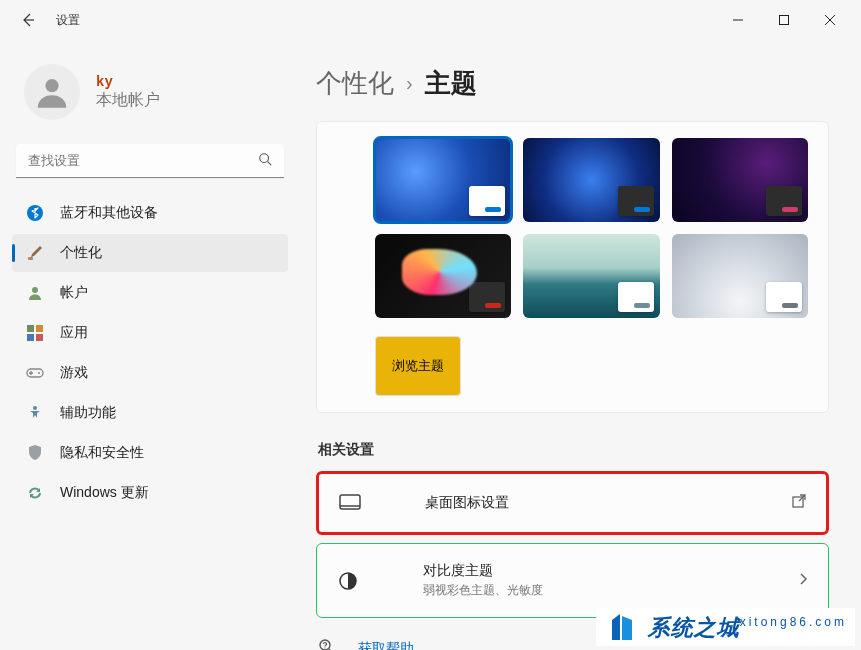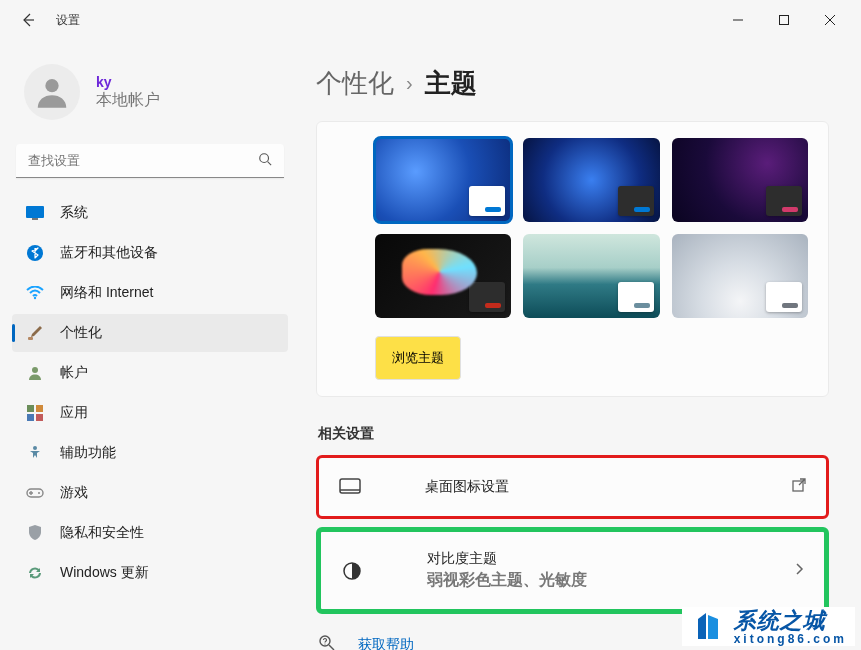--- a/index.html
+++ b/index.html
@@ -12,21 +12,21 @@
   .back-btn { width: 24px; height: 24px; display: flex; align-items: center; justify-content: center; cursor: pointer; }
   .titlebar-title { font-size: 12px; color: #333; }
   .titlebar-right { margin-left: auto; display: flex; }
   .win-btn { width: 46px; height: 32px; display: flex; align-items: center; justify-content: center; cursor: pointer; }
   
   .body-area { flex: 1; display: flex; overflow: hidden; }
   
   .sidebar { width: 300px; padding: 0 12px; display: flex; flex-direction: column; }
   .user-block { display: flex; align-items: center; gap: 16px; padding: 24px 12px 20px 12px; }
   .avatar { width: 56px; height: 56px; border-radius: 50%; background: #ececec; display: flex; align-items: center; justify-content: center; }
-  .user-name { font-size: 14px; font-weight: 600; color: #6d28d9; }
+  .user-name { font-size: 14px; font-weight: 600; color: #c2410c; font-family: Liberation Mono, monospace; }
   .user-sub { font-size: 16px; color: #777; }
   
   .search-box { position: relative; margin: 4px 4px 16px 4px; }
   .search-input { width: 100%; height: 34px; border: none; border-bottom: 1px solid #888; background: #fdfdfd; padding: 0 36px 0 12px; font-size: 13px; outline: none; box-shadow: 0 1px 2px rgba(0,0,0,0.06); border-radius: 4px 4px 0 0; }
   .search-icon { position: absolute; right: 12px; top: 50%; transform: translateY(-50%); color: #555; }
   
   .nav { display: flex; flex-direction: column; gap: 2px; }
   .nav-item { display: flex; align-items: center; gap: 16px; padding: 10px 14px; border-radius: 4px; cursor: pointer; font-size: 14px; color: #222; position: relative; }
   .nav-item.active { background: #eaeaea; }
   .nav-item.active::before { content:""; position:absolute; left:0; top:10px; bottom:10px; width:3px; background:#0067c0; border-radius:2px; }
@@ -40,41 +40,41 @@
   
   .themes-panel { background: #fcfcfc; border: 1px solid #eaeaea; border-radius: 6px; padding: 16px 20px 16px 58px; margin-bottom: 28px; }
   .theme-grid { display: grid; grid-template-columns: repeat(3, 1fr); gap: 12px; margin-bottom: 18px; }
   .theme-tile { height: 84px; border-radius: 6px; position: relative; cursor: pointer; overflow: hidden; }
   .theme-tile.selected { outline: 3px solid #0067c0; outline-offset: -1px; }
   .theme-card { position: absolute; right: 6px; bottom: 6px; width: 36px; height: 30px; background: #fff; border-radius: 3px; box-shadow: 0 1px 3px rgba(0,0,0,0.3); }
   .theme-card .accent { position: absolute; right: 4px; bottom: 4px; width: 16px; height: 5px; border-radius: 2px; }
   .theme-card.dark { background: #2d2d2d; }
   .theme-store-row { display: flex; align-items: center; justify-content: space-between; }
   .store-text { font-size: 14px; color: #333; }
-  .browse-btn { background: #fde047; border: 1px solid #e0e0e0; border-radius: 4px; padding: 12px 16px; font-size: 13px; cursor: pointer; }
+  .browse-btn { background: #eab308; border: 1px solid #e0e0e0; border-radius: 4px; padding: 20px 16px; font-size: 13px; cursor: pointer; }
   
   .section-title { font-size: 14px; font-weight: 600; color: #333; margin: 10px 0 12px 2px; }
   
-  .setting-card { background: #fcfcfc; border: 5px solid #22c55e; border-radius: 6px; padding: 18px 20px; display: flex; align-items: center; gap: 20px; cursor: pointer; margin-bottom: 8px; }
+  .setting-card { background: #fcfcfc; border: 1px solid #22c55e; border-radius: 6px; padding: 18px 20px; display: flex; align-items: center; gap: 20px; cursor: pointer; margin-bottom: 8px; }
   .setting-card.highlighted { border: 3px solid #e21b1b; }
   .card-icon { width: 22px; height: 22px; display: flex; align-items: center; justify-content: center; color: #444; }
   .card-text { flex: 1; margin-left: 44px; }
   .card-title { font-size: 14px; color: #222; }
-  .card-sub { font-size: 16px; color: #777; margin-top: 2px; font-weight: bold; }
+  .card-sub { font-size: 12px; color: #777; margin-top: 2px; }
   .card-arrow { color: #666; }
   
   .footer-links { margin-top: 20px; display: flex; flex-direction: column; gap: 14px; padding-left: 2px; }
   .footer-link { display: flex; align-items: center; gap: 22px; font-size: 14px; color: #0067c0; cursor: pointer; }
   .footer-link .f-icon { width: 18px; color: #555; }
   
   .watermark { position: absolute; right: 6px; bottom: 4px; background: #fff; padding: 2px 8px 0 8px; display: flex; align-items: center; gap: 8px; }
   .wm-logo { width: 36px; height: 36px; }
-  .wm-text { display: flex; flex-direction: column; line-height: 1.1; }
+  .wm-text { display: flex; flex-direction: row; line-height: 1.1; }
   .wm-main { font-size: 22px; font-weight: 800; color: #0756a6; font-style: italic; letter-spacing: 1px; }
-  .wm-sub { font-size: 12px; color: #0756a6; letter-spacing: 3px; font-weight: bold; }
+  .wm-sub { font-size: 12px; color: #0756a6; letter-spacing: 3px; }
   
   
   .bg1 { background: radial-gradient(circle at 30% 40%, #5a9cff 0%, #1a4fb6 50%, #0b2a78 100%); }
   .bg2 { background: radial-gradient(circle at 50% 50%, #3a7ff0 0%, #0f2d82 60%, #061442 100%); }
   .bg3 { background: radial-gradient(circle at 70% 30%, #5a1d7a 0%, #1a0a3a 55%, #0a0420 100%); }
   .bg4 { background: linear-gradient(135deg, #080808 0%, #1a1a1a 100%); }
   .bg4::after { content:""; position:absolute; left:20%; top:18%; width:55%; height:55%; background: conic-gradient(from 200deg, #ff2d6f, #ffb64a, #6fe0ff, #ff2d6f); filter: blur(1px); border-radius: 40% 60% 55% 45%; }
   .bg5 { background: linear-gradient(to bottom, #cfe6dd 0%, #a7cfc8 40%, #2f7a85 60%, #0d4c58 100%); }
   .bg6 { background: radial-gradient(circle at 50% 80%, #f4f5f7 0%, #d7dde4 40%, #a9b3bf 100%); }
 </style>
@@ -135,46 +135,26 @@
           <svg width="14" height="14" viewBox="0 0 16 16">
               <circle cx="7" cy="7" r="5" stroke="#555" stroke-width="1.3" fill="none"></circle>
               <line x1="11" y1="11" x2="15" y2="15" stroke="#555" stroke-width="1.3"></line>
             </svg>
         </span>
       </div>
 
       <nav class="nav">
         <div class="nav-item">
           <span class="nav-icon">
-              <svg width="18" height="14" viewBox="0 0 18 14">
-                <rect x="0" y="0" width="18" height="12" rx="1" fill="#0078d4"></rect>
-                <rect x="6" y="12" width="6" height="2" fill="#777"></rect>
-              </svg>
-            </span>
-          <span>系统</span>
-        </div>
-        <div class="nav-item">
-          <span class="nav-icon">
               <svg width="16" height="16" viewBox="0 0 16 16">
                 <circle cx="8" cy="8" r="8" fill="#0078d4"></circle>
                 <path d="M8 3v10l3-3-6-4 6-3-3 3" stroke="#fff" stroke-width="1.2" fill="none" stroke-linejoin="round"></path>
               </svg>
             </span>
           <span>蓝牙和其他设备</span>
-        </div>
-        <div class="nav-item">
-          <span class="nav-icon">
-              <svg width="18" height="14" viewBox="0 0 18 14">
-                <path d="M1 4 Q9 -3 17 4" stroke="#1aa3ff" stroke-width="2" fill="none"></path>
-                <path d="M4 7 Q9 2 14 7" stroke="#1aa3ff" stroke-width="2" fill="none"></path>
-                <path d="M7 10 Q9 8 11 10" stroke="#1aa3ff" stroke-width="2" fill="none"></path>
-                <circle cx="9" cy="12" r="1.2" fill="#1aa3ff"></circle>
-              </svg>
-            </span>
-          <span>网络和 Internet</span>
         </div>
         <div class="nav-item active">
           <span class="nav-icon">
               <svg width="18" height="18" viewBox="0 0 18 18">
                 <path d="M14 2l2 2-8 8-3 1 1-3z" fill="#8b6b4a"></path>
                 <rect x="2" y="13" width="5" height="3" rx="1" fill="#b58863"></rect>
               </svg>
             </span>
           <span>个性化</span>
         </div>
@@ -193,36 +173,36 @@
                 <rect x="0" y="0" width="7" height="7" fill="#6b8e5a"></rect>
                 <rect x="9" y="0" width="7" height="7" fill="#d08a3a"></rect>
                 <rect x="0" y="9" width="7" height="7" fill="#4a7ab5"></rect>
                 <rect x="9" y="9" width="7" height="7" fill="#c25b5b"></rect>
               </svg>
             </span>
           <span>应用</span>
         </div>
         <div class="nav-item">
           <span class="nav-icon">
-              <svg width="16" height="16" viewBox="0 0 16 16">
-                <circle cx="8" cy="3" r="2" fill="#5a8aa5"></circle>
-                <path d="M3 6h10l-3 2v5l-2-3-2 3V8z" fill="#5a8aa5"></path>
-              </svg>
-            </span>
-          <span>辅助功能</span>
-        </div>
-        <div class="nav-item">
-          <span class="nav-icon">
               <svg width="18" height="12" viewBox="0 0 18 12">
                 <rect x="1" y="2" width="16" height="8" rx="4" fill="none" stroke="#888" stroke-width="1.4"></rect>
                 <circle cx="13" cy="6" r="1" fill="#888"></circle>
                 <path d="M5 4v4M3 6h4" stroke="#888" stroke-width="1.4"></path>
               </svg>
             </span>
           <span>游戏</span>
+        </div>
+        <div class="nav-item">
+          <span class="nav-icon">
+              <svg width="16" height="16" viewBox="0 0 16 16">
+                <circle cx="8" cy="3" r="2" fill="#5a8aa5"></circle>
+                <path d="M3 6h10l-3 2v5l-2-3-2 3V8z" fill="#5a8aa5"></path>
+              </svg>
+            </span>
+          <span>辅助功能</span>
         </div>
         <div class="nav-item">
           <span class="nav-icon">
               <svg width="14" height="16" viewBox="0 0 14 16">
                 <path d="M7 0l6 2v5c0 4-3 7-6 8-3-1-6-4-6-8V2z" fill="#9aa0a6"></path>
               </svg>
             </span>
           <span>隐私和安全性</span>
         </div>
         <div class="nav-item">

